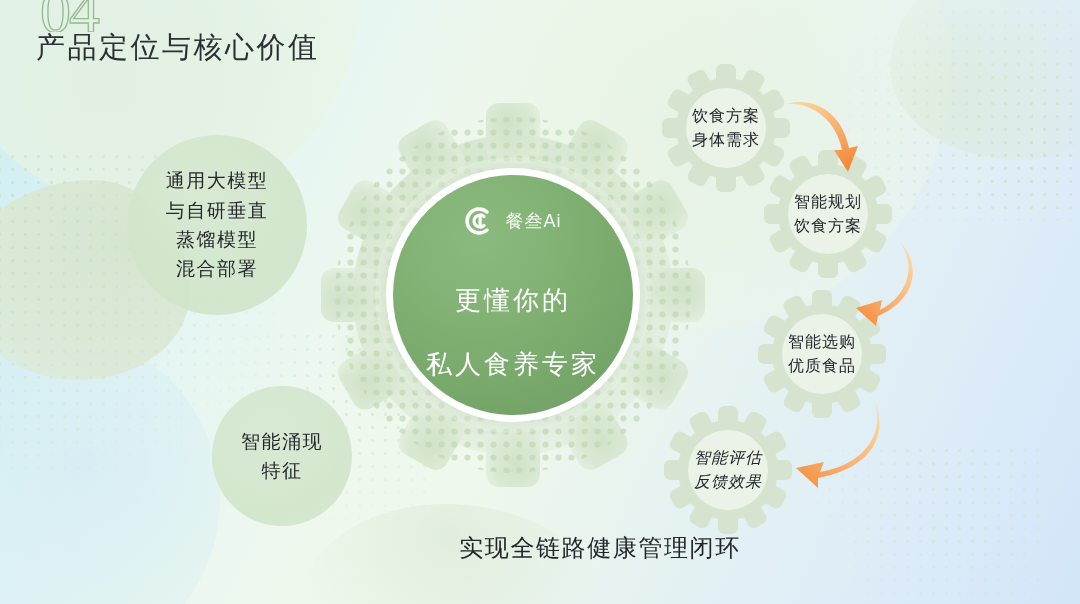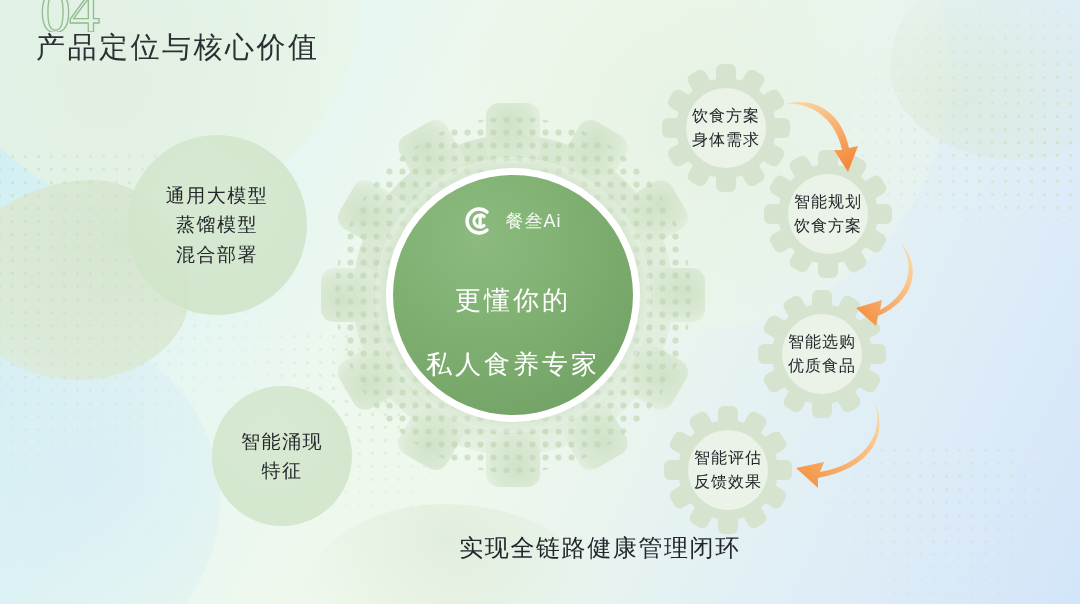--- a/index.html
+++ b/index.html
@@ -191,21 +191,21 @@
     align-items:center; justify-content:center;
     text-align:center;
     color:#22262a;
     pointer-events:none;
   }
   .step-label .sline { font-size:16px; line-height:1.5; letter-spacing:1px; white-space:nowrap; }
 
   #gear-1 { left:660px; top:62px;  width:132px; height:132px; }
   #gear-2 { left:762px; top:148px; width:132px; height:132px; }
   #gear-3 { left:756px; top:288px; width:132px; height:132px; }
-  #gear-4 { left:662px; top:404px; width:132px; height:132px; }
+  #gear-4 { left:662px; top:404px; width:132px; height:132px;font-style:italic; }
 
   
   .arrow { position:absolute; z-index:30; pointer-events:none; }
   .arrow svg { display:block; overflow:visible; }
   #arrow-1 { left:784px; top:96px;  width:92px; height:92px; }
   #arrow-2 { left:840px; top:238px; width:92px; height:92px; }
   #arrow-3 { left:790px; top:398px; width:100px; height:100px; }
 
   
   #footer-caption {
@@ -306,20 +306,21 @@
         </svg>
         <div id="brand-name">餐叁Ai</div>
       </div>
       <div class="hub-line">更懂你的</div>
       <div class="hub-line">私人食养专家</div>
     </div>
   </div>
 
   <div class="bubble" id="bubble-model">
     <div class="bline">通用大模型</div>
+    <div class="bline">与自研垂直</div>
     <div class="bline">蒸馏模型</div>
     <div class="bline">混合部署</div>
   </div>
 
   <div class="bubble" id="bubble-emergence">
     <div class="bline">智能涌现</div>
     <div class="bline">特征</div>
   </div>
 
   <div class="step-gear" id="gear-1">

